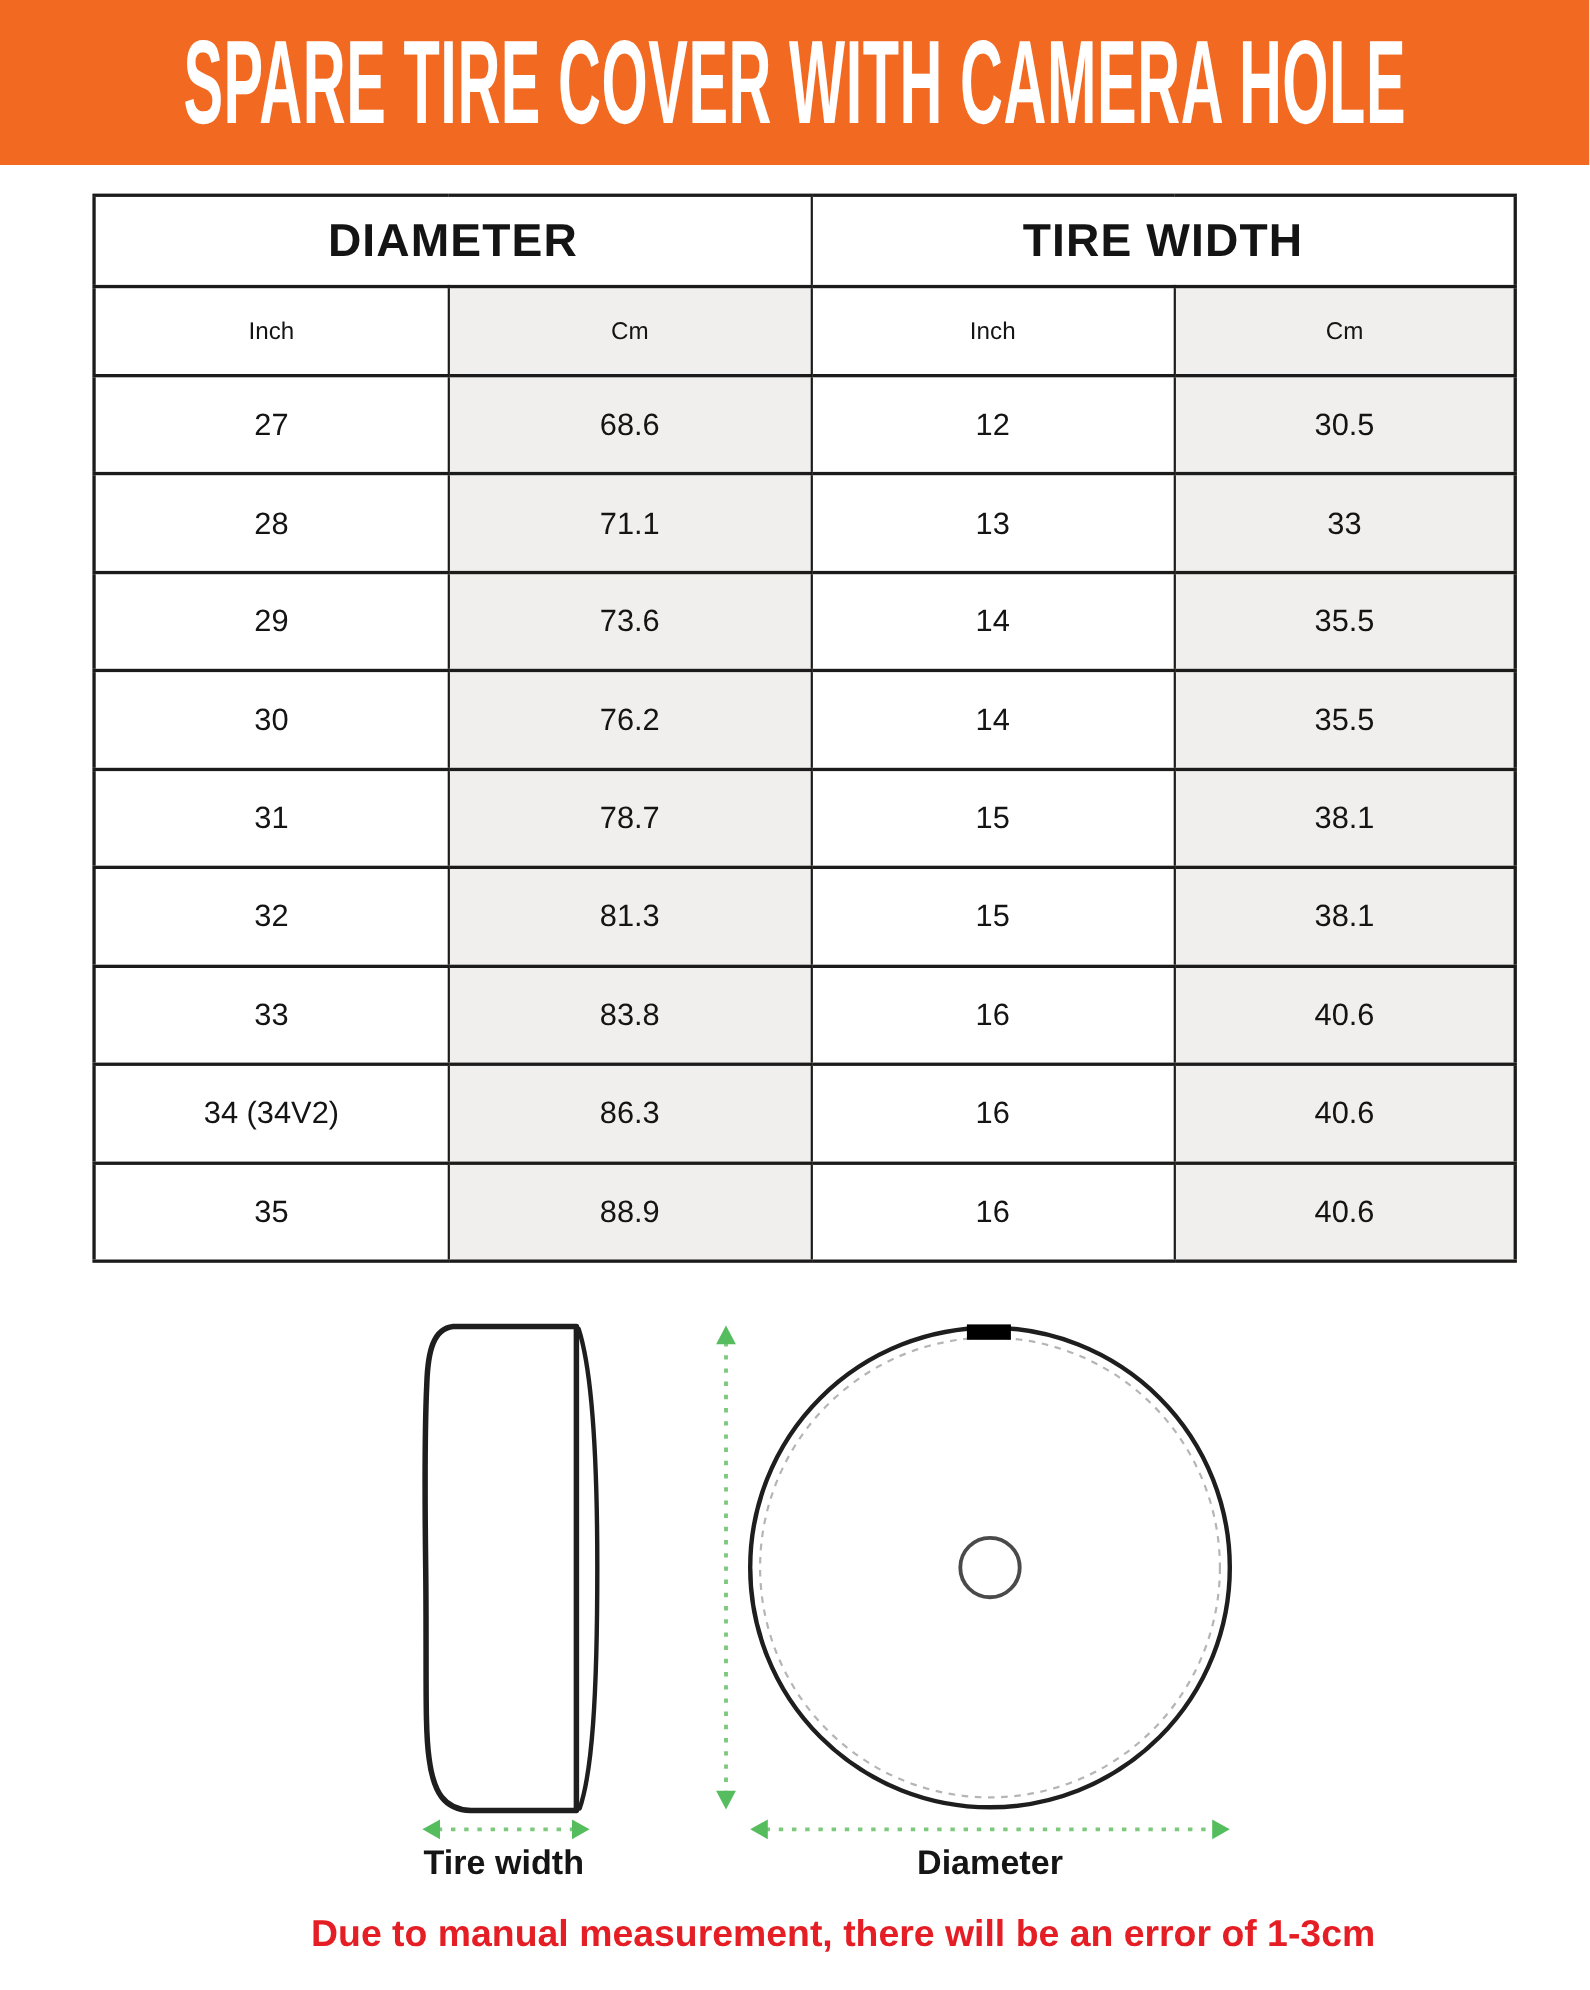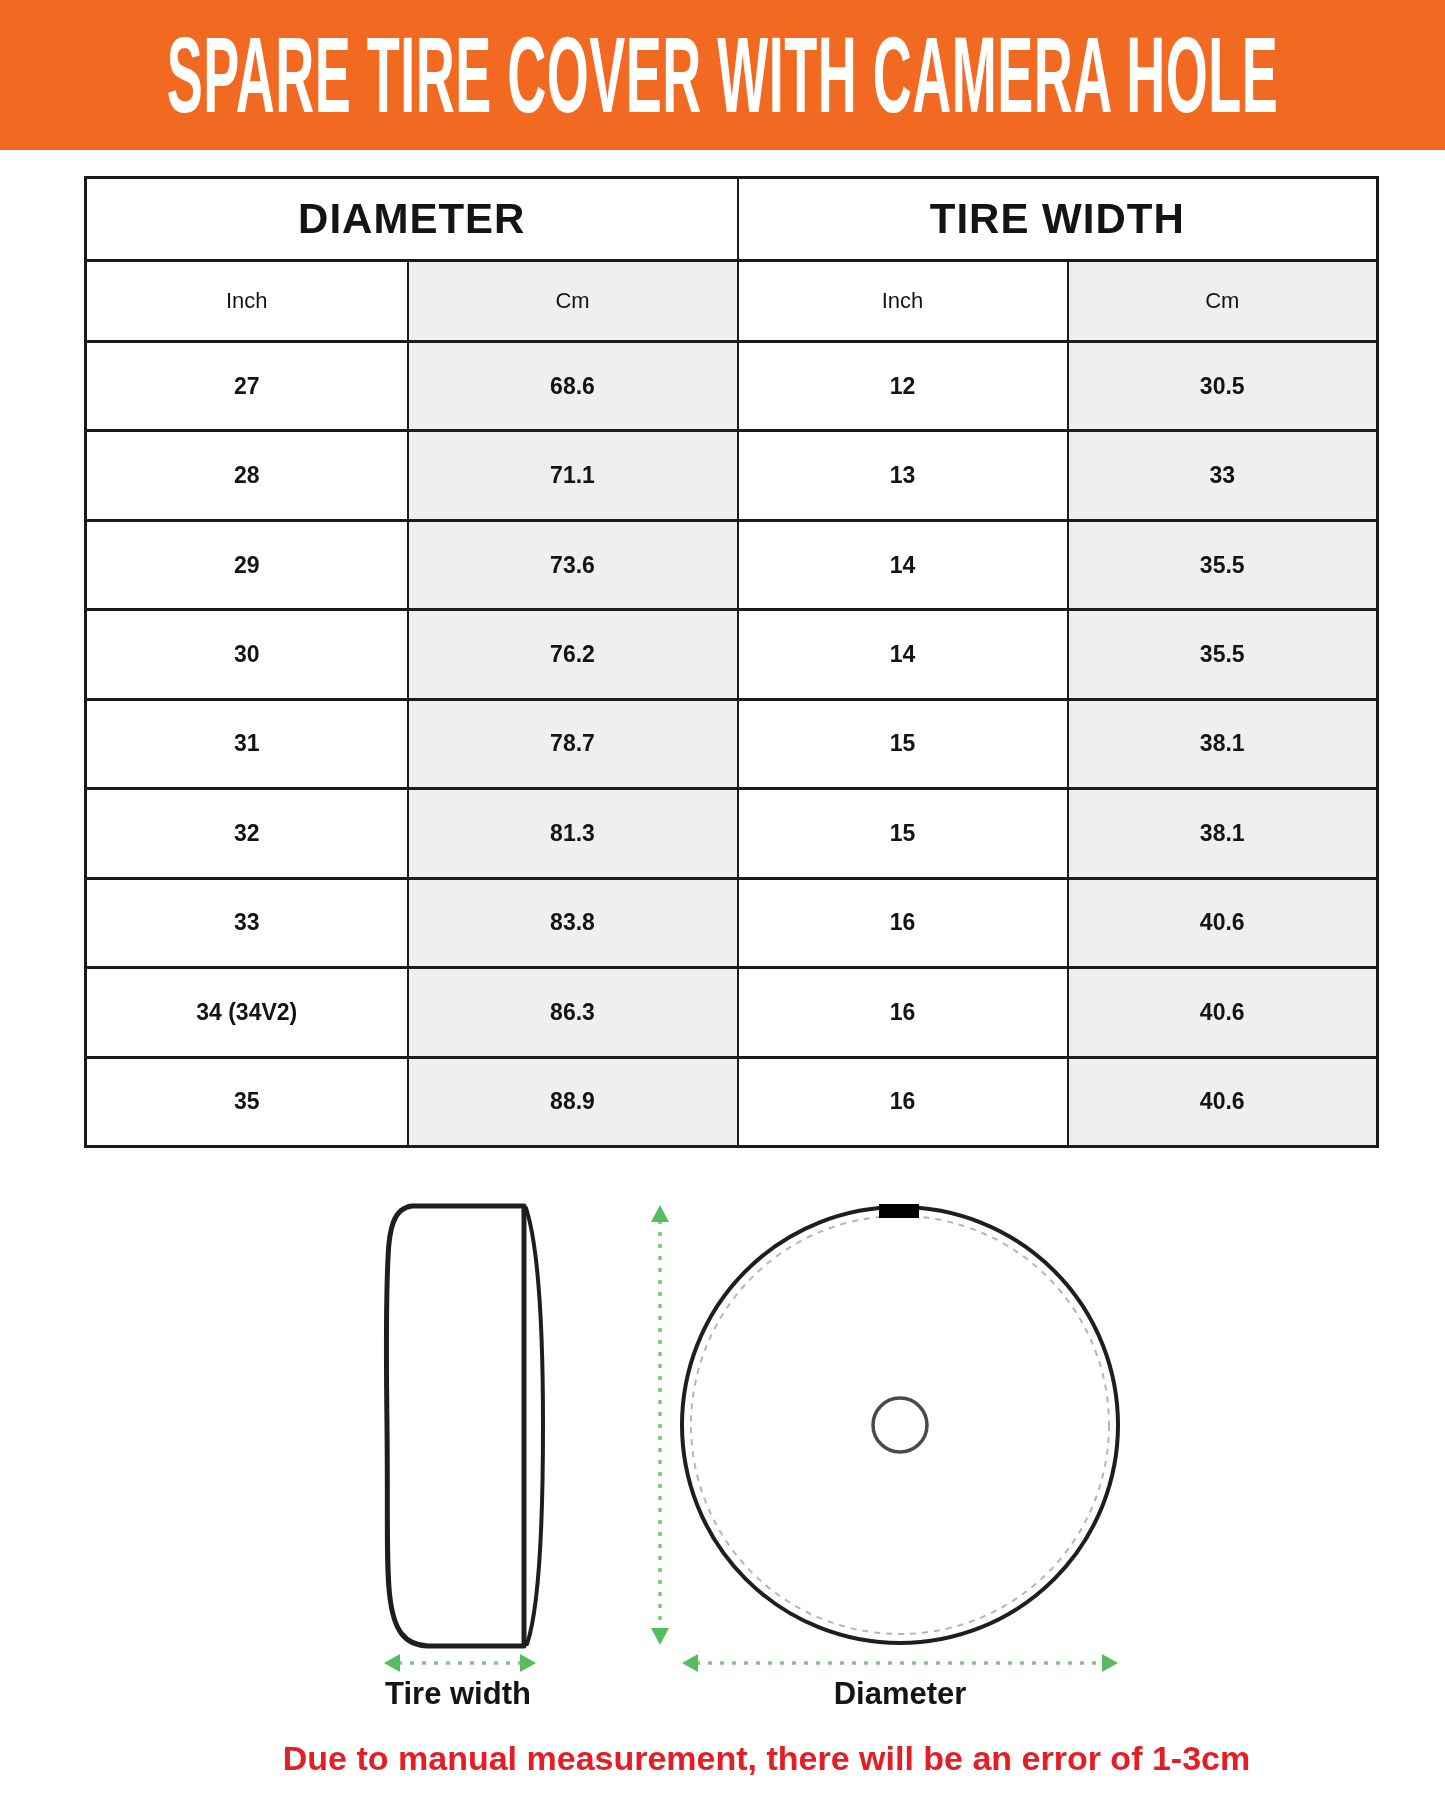--- a/index.html
+++ b/index.html
@@ -29,21 +29,21 @@
   .size-table th,.size-table td{
     border-left:2px solid var(--border,#1B1B1B);
     border-right:2px solid var(--border,#1B1B1B);
     border-top:3px solid var(--border,#1B1B1B);
     border-bottom:3px solid var(--border,#1B1B1B);
     text-align:center;vertical-align:middle;
     color:#141414;padding:0;
   }
   .size-table tr.group-row th{font-size:42px;font-weight:700;height:80px;letter-spacing:1px;}
   .size-table tr.sub-row th{font-size:22px;font-weight:400;height:78px;}
-  .size-table tbody td{font-size:23px;font-weight:700;height:79px;}
+  .size-table tbody td{font-size:28px;font-weight:400;height:79px;}
   .size-table .shade{background:var(--shade,#F0EFED);}
   
   svg.diagram{position:absolute;left:0;top:0;width:1445px;height:1809px;pointer-events:none;}
   .ln-black{stroke:var(--line-black,#1E1E1E);fill:none;stroke-linecap:round;stroke-linejoin:round;}
   .ln-dash-gray{stroke:var(--dash-gray,#B5B5B5);fill:none;stroke-dasharray:6 6;}
   .green-dash{stroke:var(--green-line,#7CC97E);fill:none;stroke-width:3.5;stroke-dasharray:4 8;}
   .green-head{fill:var(--green-head,#55BD5D);stroke:none;}
   .dim-label{
     position:absolute;width:300px;text-align:center;
     font-size:31px;font-weight:700;color:#151515;

